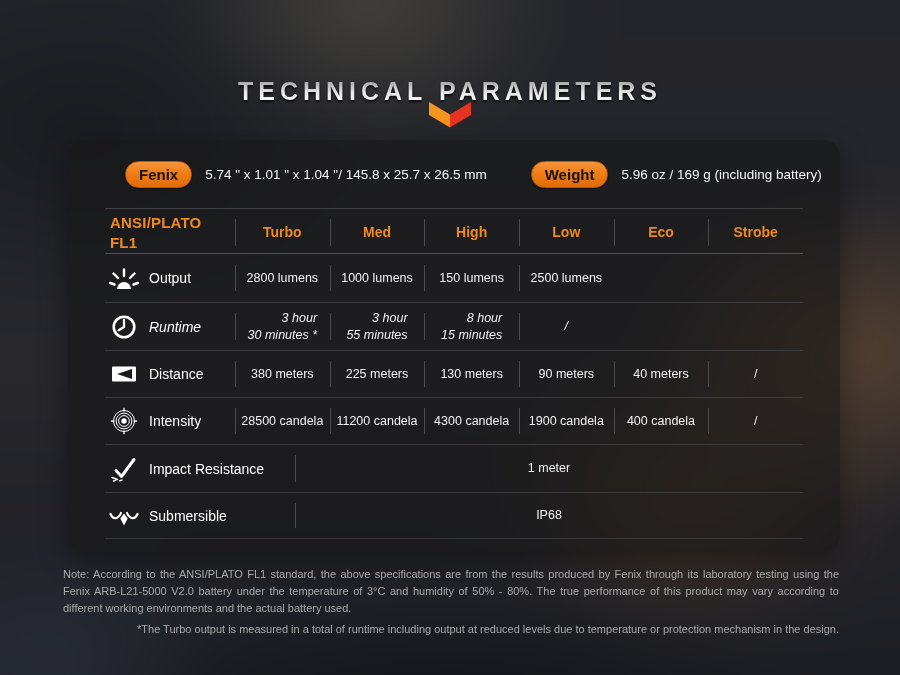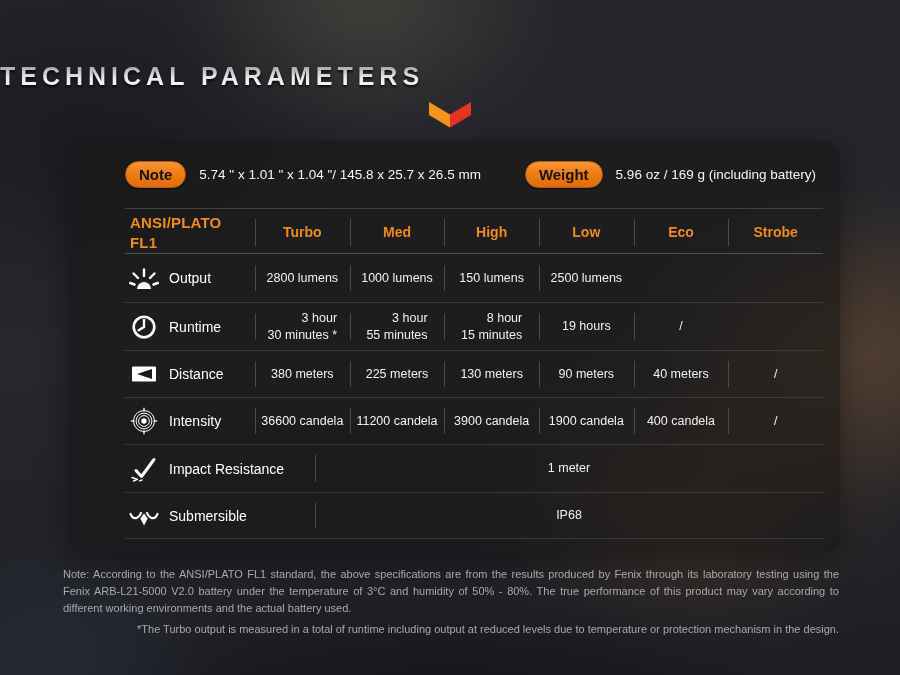--- a/index.html
+++ b/index.html
@@ -12,21 +12,21 @@
     background:
       radial-gradient(280px 190px at 42% 8%, rgba(122,116,92,.34), transparent 70%),
       radial-gradient(320px 230px at 90% 52%, rgba(132,90,52,.48), transparent 70%),
       radial-gradient(300px 210px at 74% 70%, rgba(112,76,44,.40), transparent 70%),
       radial-gradient(260px 210px at 10% 92%, rgba(58,70,96,.32), transparent 70%),
       radial-gradient(420px 260px at 14% 24%, rgba(18,19,23,.55), transparent 70%),
       radial-gradient(520px 220px at 50% 102%, rgba(10,11,15,.65), transparent 75%),
       linear-gradient(180deg,#24252a 0%,#27272c 55%,#1c1d22 100%);
   }
   .title{
-    position:absolute;top:62px;left:0;width:100%;text-align:left;
+    position:absolute;top:77px;left:0;width:100%;text-align:center;
     font-size:25px;font-weight:bold;letter-spacing:5px;
     background:linear-gradient(180deg,#8d8d8f 0%,#e9e9ea 55%,#ffffff 100%);
     -webkit-background-clip:text;background-clip:text;color:transparent;
     filter:drop-shadow(0 2px 1px rgba(0,0,0,.7));
   }
   .chevron{position:absolute;top:102px;left:428px;width:44px;height:26px;}
   .panel{
     position:absolute;left:68px;top:140px;width:772px;height:412px;
     background:rgba(24,23,24,.60);border-radius:16px;
     box-shadow:0 10px 30px rgba(0,0,0,.35);
@@ -39,42 +39,42 @@
   .sgroup{display:flex;align-items:center;gap:13px;}
   .pill{
     background:linear-gradient(180deg,#f6953a 0%,#ef7e14 45%,#e06c0a 100%);
     border:1px solid #b35c0c;border-radius:14px;
     color:#161210;font-weight:bold;font-size:15px;
     padding:3px 13px;line-height:19px;white-space:nowrap;
     box-shadow:0 1px 2px rgba(0,0,0,.5);
   }
   .sval{color:#f5f5f5;font-size:13.5px;white-space:nowrap;}
   
-  .tablewrap{position:absolute;left:37px;top:68px;width:698px;margin-left:20px;}
+  .tablewrap{position:absolute;left:37px;top:68px;width:698px;}
   .trow{
     display:grid;grid-template-columns:130px repeat(6,1fr);
     border-top:1px solid #3b3b3d;align-items:center;
   }
   .trow.headrow{border-top:1px solid #414143;border-bottom:1px solid #525254;}
   .trow.headrow + .trow{border-top:none;}
   .fullrow{display:grid;grid-template-columns:190px 1fr;border-top:1px solid #3b3b3d;align-items:center;}
   .lastline{border-bottom:1px solid #39393b;}
   .cell{position:relative;text-align:right;color:#f1f1f1;font-size:12.5px;
         white-space:pre-line;line-height:1.3;padding:4px 2px;box-sizing:border-box;}
   .cell.vdiv::before{
     content:"";position:absolute;left:0;top:22%;height:56%;width:1px;background:#4a4a4d;
   }
   .hcell{color:#f08a1e;font-weight:bold;font-size:14px;}
   .hfirst{text-align:left;padding-left:5px;font-size:15px;letter-spacing:.2px;}
   .lcell{display:flex;align-items:center;gap:10px;text-align:left;color:#ffffff;
          font-size:14px;padding-left:4px;white-space:nowrap;}
   .icon{width:30px;display:flex;justify-content:center;align-items:center;flex:0 0 30px;}
   .h-head{height:44px;}
   .h-out{height:48px;}
-  .h-run{height:47px;}
+  .h-run{height:47px;font-style:italic;}
   .h-dis{height:46px;}
   .h-int{height:46px;}
   .h-imp{height:47px;}
   .h-sub{height:45px;}
   .trow>.cell,.fullrow>.cell{align-self:stretch;display:flex;align-items:center;justify-content:center;}
   .trow>.lcell,.fullrow>.lcell{align-self:stretch;}
   
   .notes{
     position:absolute;left:63px;top:566px;width:776px;
     color:#a9a9ab;font-size:11px;line-height:17px;text-align:justify;
@@ -92,21 +92,21 @@
 
   <svg class="chevron" viewBox="0 0 44 26">
     <polygon points="1,0 22,12.5 22,25.5 1,13" fill="#f7941d"></polygon>
     <polygon points="43,0 22,12.5 22,25.5 43,13" fill="#e63422"></polygon>
   </svg>
 
   <div class="panel">
 
     <div class="summary">
       <div class="sgroup">
-        <span class="pill">Note</span>
+        <span class="pill">Fenix</span>
         <span class="sval">5.74 " x 1.01 " x 1.04 "/ 145.8 x 25.7 x 26.5 mm</span>
       </div>
       <div class="sgroup">
         <span class="pill">Weight</span>
         <span class="sval">5.96 oz / 169 g (including battery)</span>
       </div>
     </div>
 
     <div class="tablewrap">
 
@@ -152,21 +152,20 @@
             </svg>
           </span>
           <span>Runtime</span>
         </div>
         <div class="cell vdiv">3 hour
 30 minutes *</div>
         <div class="cell vdiv">3 hour
 55 minutes</div>
         <div class="cell vdiv">8 hour
 15 minutes</div>
-        <div class="cell vdiv">19 hours</div>
         <div class="cell vdiv">/</div>
       </div>
 
       <div class="trow h-dis">
         <div class="lcell">
           <span class="icon">
             <svg width="26" height="20" viewBox="0 0 26 20">
               <rect x="1" y="2.5" width="24" height="15" rx="1" fill="#fff"></rect>
               <polygon points="21,5 21,15 6,10" fill="#1b1b1c"></polygon>
             </svg>
@@ -194,23 +193,23 @@
               <g stroke="#fff" stroke-width="1.3">
                 <line x1="14" y1="0.8" x2="14" y2="4.4"></line>
                 <line x1="14" y1="23.6" x2="14" y2="27.2"></line>
                 <line x1="0.8" y1="14" x2="4.4" y2="14"></line>
                 <line x1="23.6" y1="14" x2="27.2" y2="14"></line>
               </g>
             </svg>
           </span>
           <span>Intensity</span>
         </div>
-        <div class="cell vdiv">36600 candela</div>
+        <div class="cell vdiv">28500 candela</div>
         <div class="cell vdiv">11200 candela</div>
-        <div class="cell vdiv">3900 candela</div>
+        <div class="cell vdiv">4300 candela</div>
         <div class="cell vdiv">1900 candela</div>
         <div class="cell vdiv">400 candela</div>
         <div class="cell vdiv">/</div>
       </div>
 
       <div class="fullrow h-imp">
         <div class="lcell">
           <span class="icon">
             <svg width="28" height="26" viewBox="0 0 28 26">
               <polyline points="6,14.5 11.5,20.5 24,3.5" fill="none" stroke="#fff" stroke-width="3" stroke-linecap="round" stroke-linejoin="round"></polyline>

